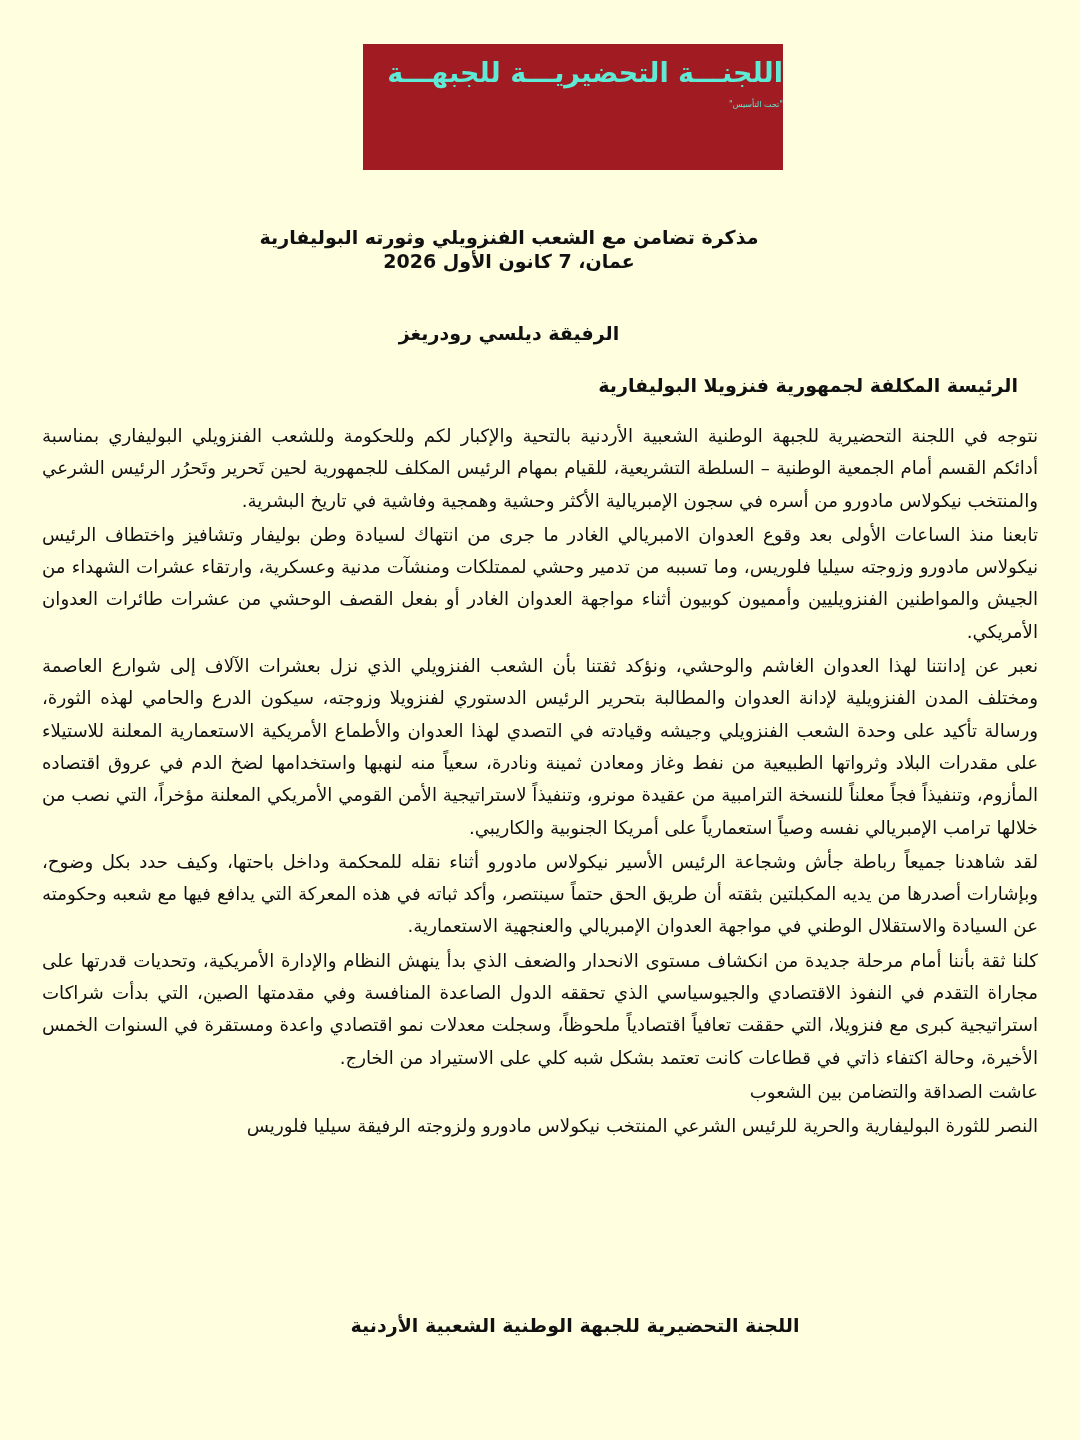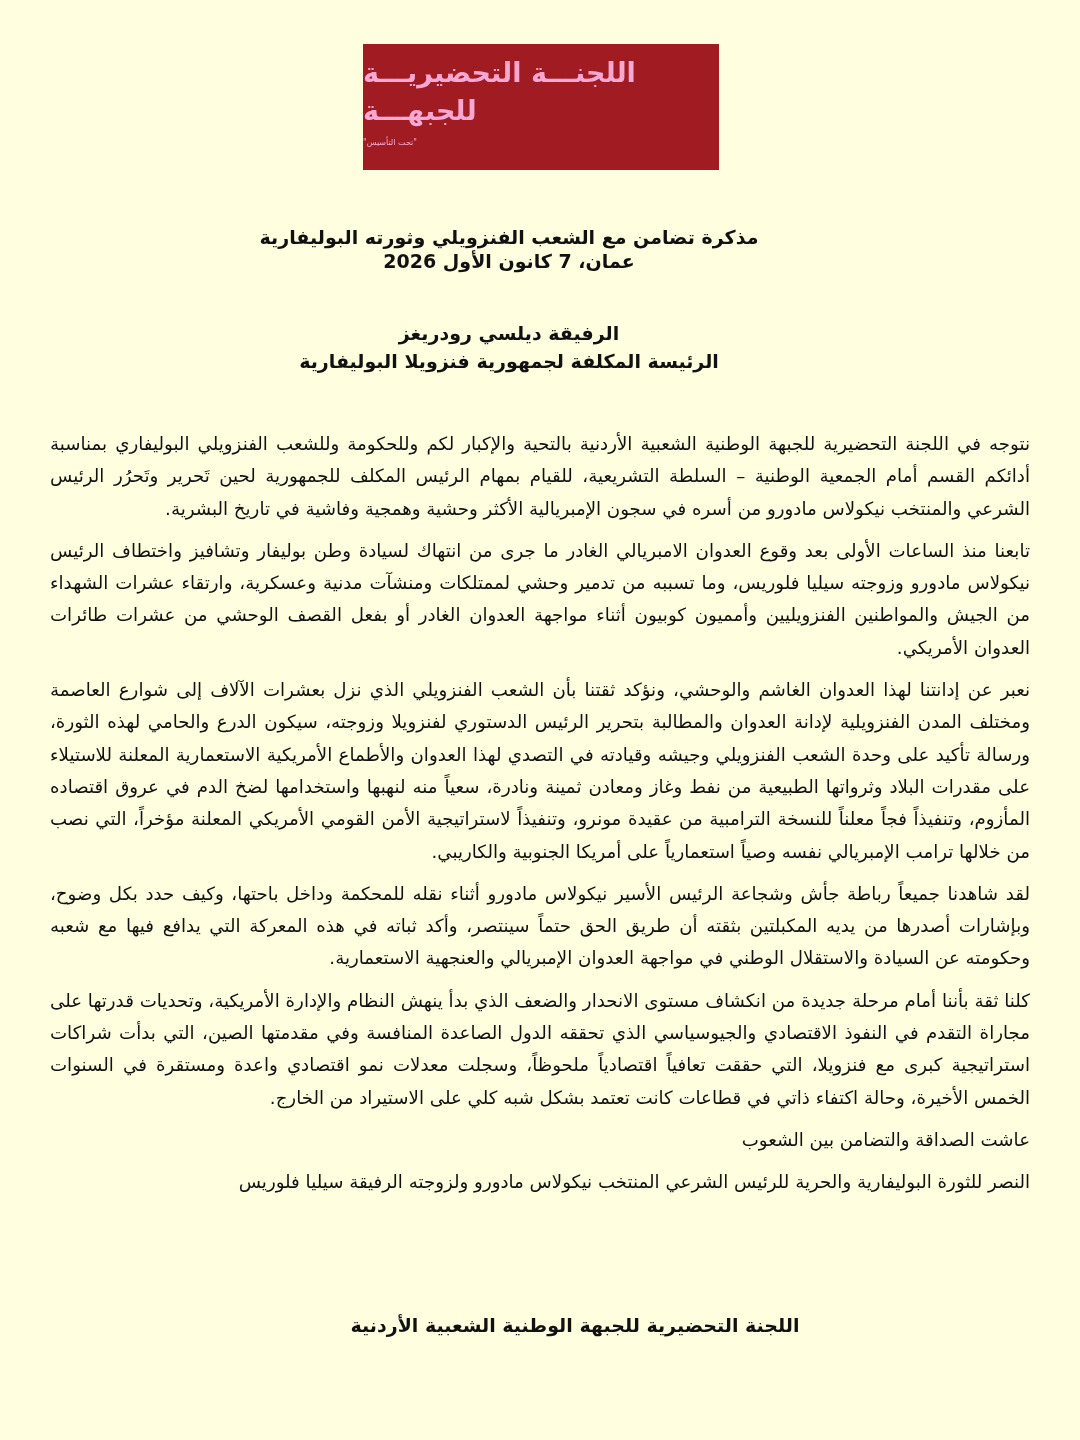--- a/index.html
+++ b/index.html
@@ -12,25 +12,25 @@
       background: #ffffe0;
       font-family: "DejaVu Sans", sans-serif;
       color: #111;
       overflow: hidden;
       position: relative;
     }
     .logo {
       position: absolute;
       left: 363px;
       top: 44px;
-      width: 356px;
+      width: 420px;
       height: 126px;
       background: #a11c22;
-      color: #f9a8d4;
-      text-align: left;
+      color: #5eead4;
+      text-align: right;
       direction: rtl;
       box-sizing: border-box;
       padding-top: 10px;
     }
     .logo .l1, .logo .l2 {
       font-family: "DejaVu Sans", sans-serif;
       font-weight: bold;
       font-size: 27px;
       line-height: 38px;
       letter-spacing: 0.5px;
@@ -48,33 +48,33 @@
       left: 0;
       width: 1018px;
       text-align: center;
       font-weight: bold;
       font-size: 19px;
       line-height: 30px;
     }
     .h-title { top: 222px; }
     .h-date { top: 246px; }
     .h-rec1 { top: 318px; }
-    .h-rec2 { top: 346px; }
+    .h-rec2 { top: 370px; text-align: right; }
     .body-text {
       position: absolute;
       left: 40px;
       top: 418px;
       width: 1000px;
       font-size: 18.2px;
       line-height: 32.3px;
       text-align: justify;
       text-align-last: right;
     }
     .body-text p {
-      margin: 10px;
+      margin: 2px;
     }
     .signature {
       position: absolute;
       left: 0;
       top: 1310px;
       width: 1080px;
       text-align: center;
       font-weight: bold;
       font-size: 19px;
       line-height: 30px;

